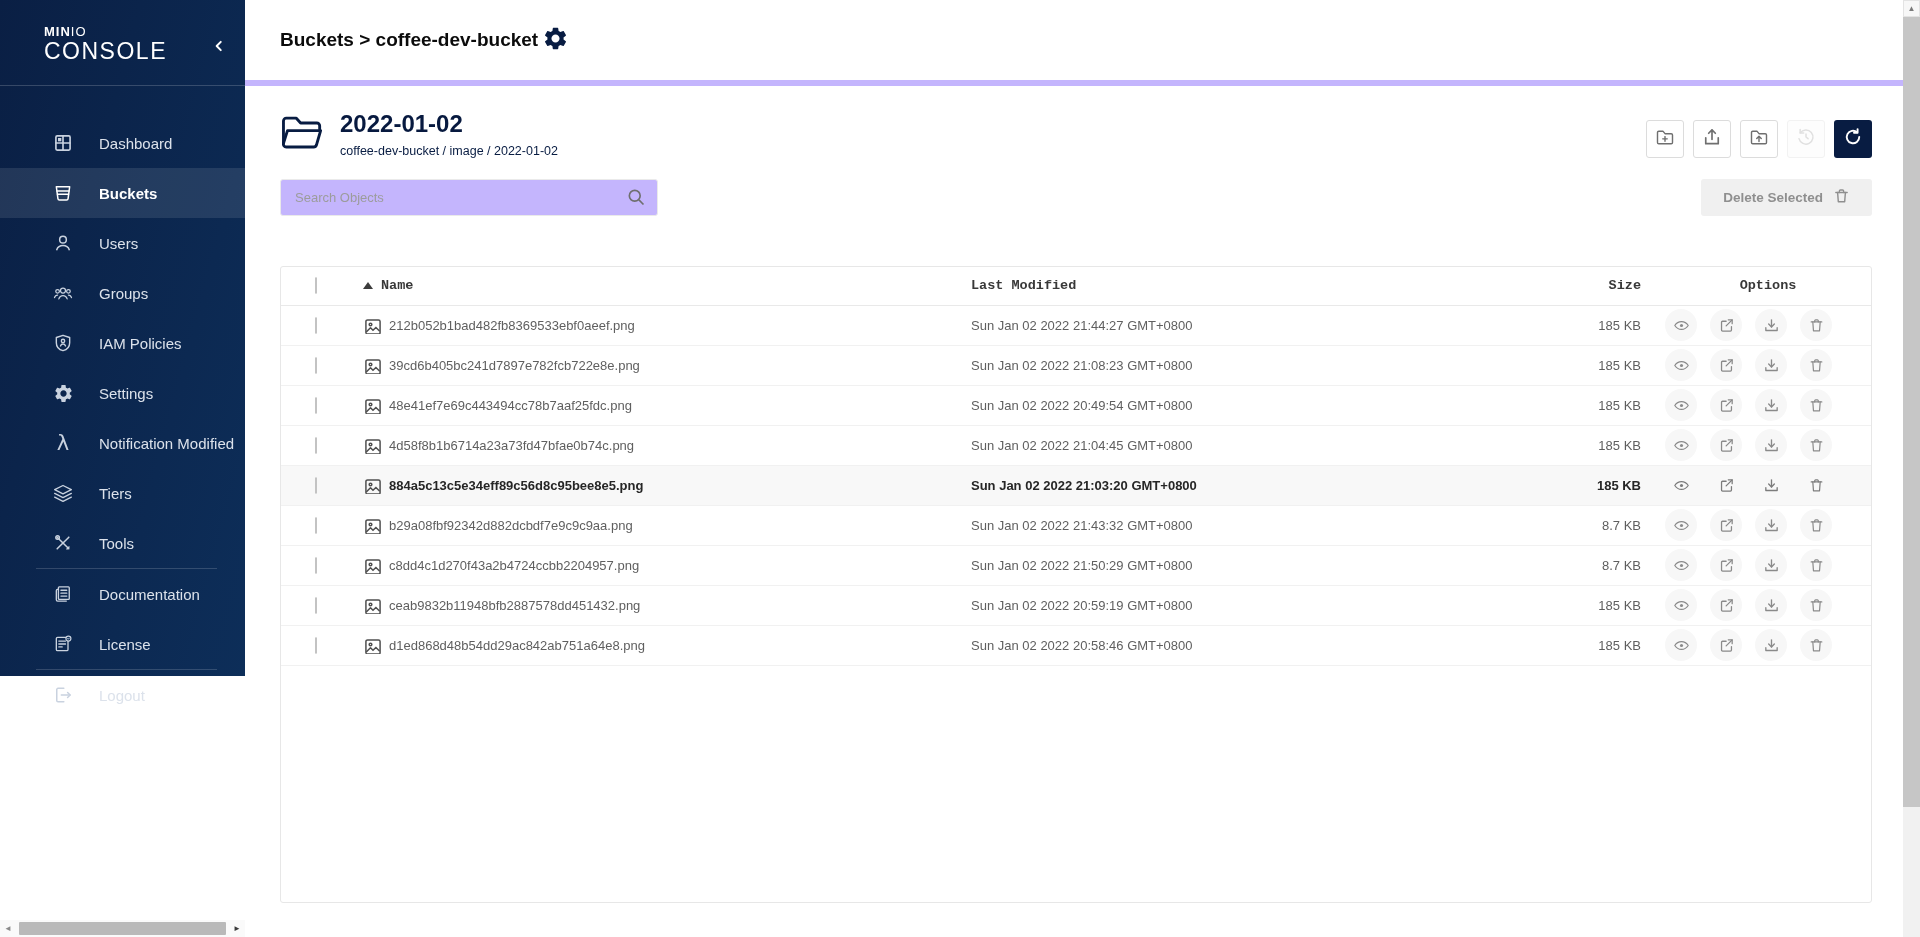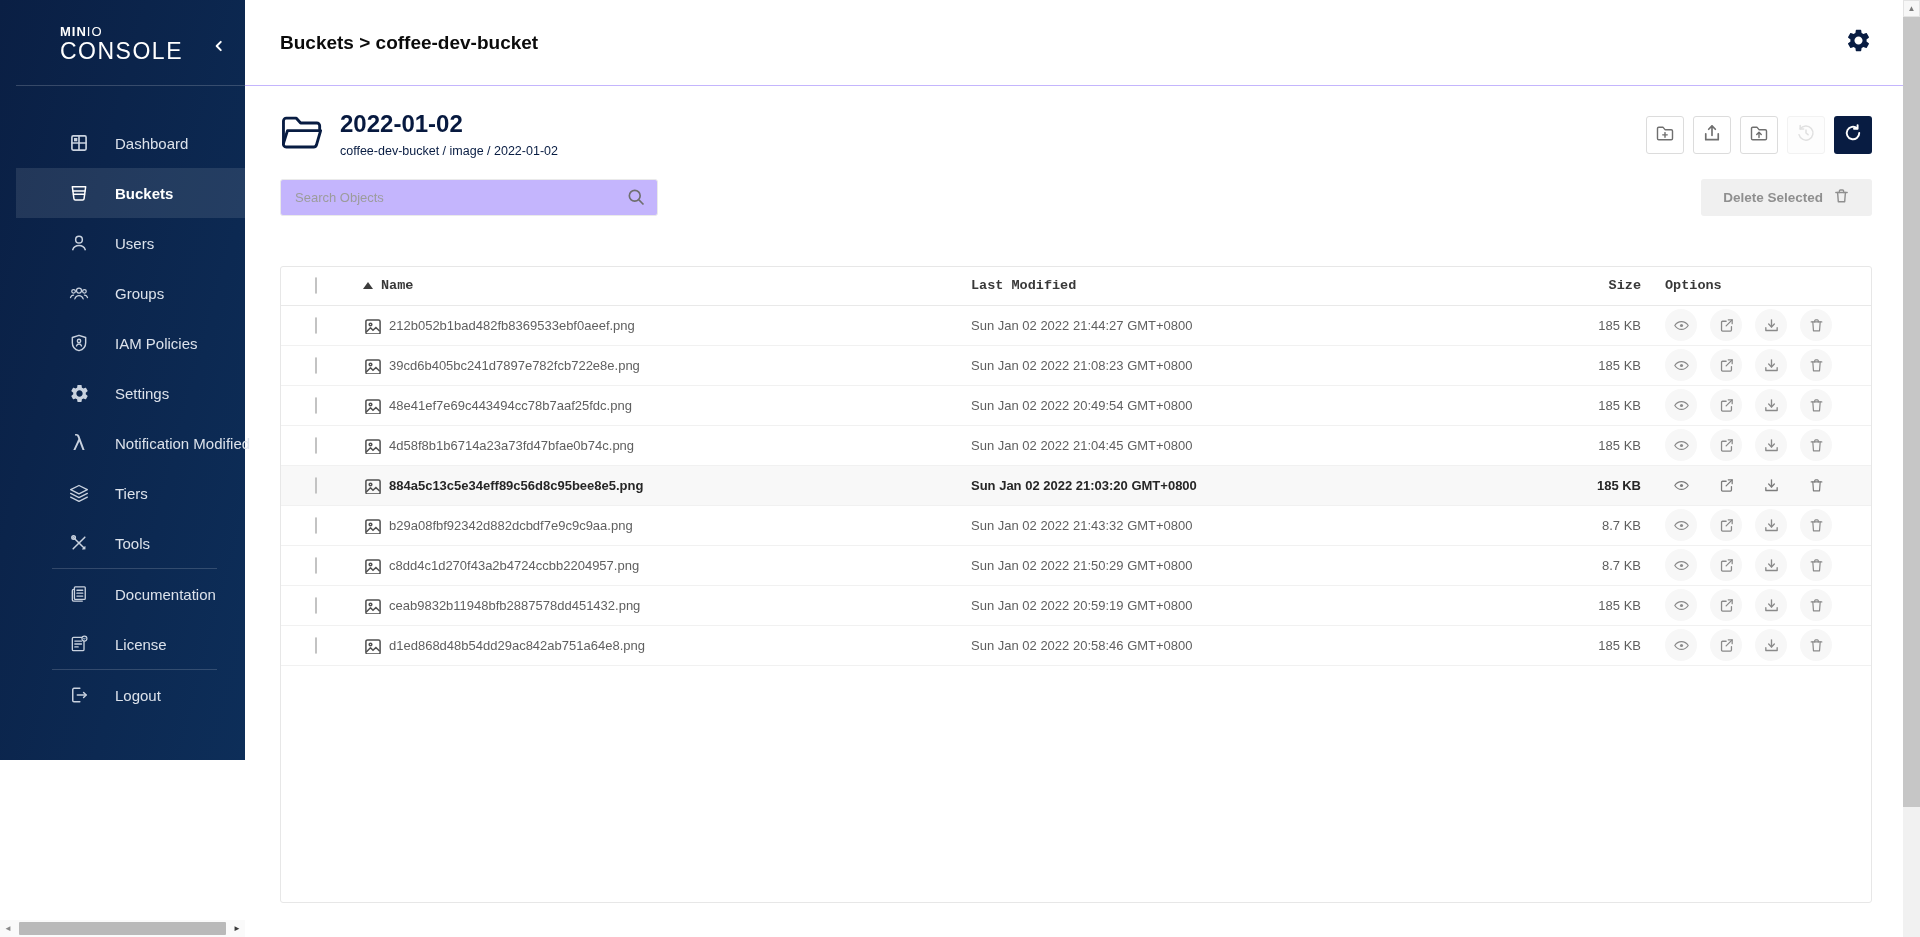--- a/index.html
+++ b/index.html
@@ -5,53 +5,53 @@
   * { box-sizing: border-box; margin: 0; padding: 0; }
   html,body { width:1920px; height:937px; }
   body {
     font-family: "Liberation Sans", sans-serif;
     background:#ffffff; position:relative; overflow:hidden;
     -webkit-font-smoothing:antialiased;
   }
 
   
   .sidebar {
-    position:absolute; left:0; top:0; width:245px; height:760px;
+    position:absolute; left:0; top:0; width:245px; height:676px;
     background:linear-gradient(105deg,#0A1F44 0%,#0D2E59 100%);
-    color:#DDE3EC; z-index:5;padding-left:16px;
+    color:#DDE3EC; z-index:5;
   }
   .logo-area { height:86px; border-bottom:1px solid rgba(255,255,255,0.18); position:relative; padding:24px 0 0 44px; }
   .logo-line1 { font-size:13px; letter-spacing:1px; color:#fff; }
   .logo-line1 .b { font-weight:bold; }
   .logo-line2 { font-size:23px; letter-spacing:1.5px; color:#fff; font-weight:400; margin-top:-1px; }
   .collapse-btn { position:absolute; right:14px; top:34px; width:24px; height:24px; cursor:pointer; display:flex; align-items:center; justify-content:center; }
   .menu { padding-top:32px; }
   .menu-item { height:50px; display:flex; align-items:center; padding-left:52px; cursor:pointer; font-size:15px; color:#DCE2EB; }
   .menu-item .mi-icon { width:22px; height:22px; display:flex; align-items:center; justify-content:center; color:#C9D2DF; flex:0 0 22px; }
   .menu-item .mi-label { margin-left:25px; white-space:nowrap; }
   .menu-item.selected { background:rgba(255,255,255,0.10); font-weight:bold; color:#ffffff; }
   .menu-item.selected .mi-icon { color:#ffffff; }
   .menu-divider { height:1px; background:rgba(255,255,255,0.16); margin:0 28px 0 36px; }
   .mi-icon svg, .collapse-btn svg { display:block; }
   .lambda { font-size:21px; line-height:1; color:inherit; font-family:"DejaVu Sans",sans-serif; }
 
   
   .topbar {
     position:absolute; left:245px; top:0; width:1658px; height:86px;
-    background:#fff; border-bottom:1px solid #c4b5fd;
-    display:flex; align-items:center; justify-content:space-between;
+    background:#fff; border-bottom:6px solid #c4b5fd;
+    display:flex; align-items:center; justify-content:flex-start;
     padding:0 28px 0 35px; z-index:4;
   }
   .breadcrumb { font-size:19px; font-weight:bold; color:#0b0b0b; }
   .gear-btn { width:34px; height:34px; display:flex; align-items:center; justify-content:center; cursor:pointer; color:#081C42; }
 
   
   .main { position:absolute; left:245px; top:86px; width:1658px; height:834px; background:#fff; padding:24px 31px 0 35px; }
 
-  .page-header { display:flex; align-items:flex-start; justify-content:space-between; }
+  .page-header { display:flex; align-items:flex-end; justify-content:space-between; }
   .title-block { display:flex; align-items:flex-start; }
   .folder-big { width:46px; height:40px; color:#081C42; margin-top:2px; }
   .title-texts { margin-left:14px; }
   .page-title { font-size:24px; font-weight:bold; color:#07193F; line-height:1.15; }
   .page-path { font-size:12.5px; color:#081C42; margin-top:6px; }
 
   .header-actions { display:flex; gap:9px; margin-top:6px; }
   .tb-btn { width:38px; height:38px; border-radius:3px; display:flex; align-items:center; justify-content:center; cursor:pointer; background:#fff; border:1px solid #dcdcdc; color:#6f6f6f; }
   .tb-btn.disabled { border:1px solid #f2f2f2; color:#e0e0e0; background:#fdfdfd; cursor:default; }
   .tb-btn.primary { border:none; background:#081C42; color:#ffffff; }
@@ -72,21 +72,21 @@
   .t-body-row.highlight { background:#f8f8f8; }
   .t-body-row.highlight .cell-name, .t-body-row.highlight .cell-mod, .t-body-row.highlight .cell-size { font-weight:bold; color:#262626; }
   .cell-check { padding-left:34px; }
   .checkbox { width:20px; height:20px; border:1px solid #c3c3c3; border-radius:2px; background:#fff; cursor:pointer; }
   .cell-name { display:flex; align-items:center; padding-left:12px; overflow:hidden; white-space:nowrap; }
   .file-ic { width:17px; height:17px; color:#4f4f4f; margin-right:9px; flex:0 0 17px; }
   .sort-caret { width:0; height:0; border-left:5px solid transparent; border-right:5px solid transparent; border-bottom:7px solid #3c3c3c; margin-right:8px; display:inline-block; }
   .cell-size { text-align:right; padding-right:10px; }
   .head-size { text-align:right; padding-right:10px; }
   .cell-opts { display:flex; gap:13px; padding-left:14px; }
-  .head-opts { padding-left:14px; }
+  .head-opts { padding-left:14px;text-align:center; }
   .opt-btn { width:32px; height:32px; border-radius:50%; background:#f7f7f7; display:flex; align-items:center; justify-content:center; color:#8a8a8a; cursor:pointer; }
   .t-body-row.highlight .opt-btn { background:transparent; color:#7c7c7c; }
 
   
   .vscroll { position:absolute; right:0; top:0; width:17px; height:920px; background:#f1f1f1; z-index:9; }
   .vscroll .arrow { height:17px; display:flex; align-items:center; justify-content:center; font-size:8px; color:#7a7a7a; background:#f7f7f7; border:1px solid #e3e3e3; }
   .vscroll .thumb { position:absolute; top:17px; left:0; width:17px; height:790px; background:#c6c6c6; cursor:pointer; }
   .hscroll { position:absolute; left:0; bottom:0; width:245px; height:17px; background:#fafafa; display:flex; align-items:center; z-index:9; }
   .hscroll .h-arrow { width:16px; height:17px; display:flex; align-items:center; justify-content:center; font-size:8px; color:#8a8a8a; }
   .hscroll .h-arrow.right { color:#3a3a3a; }

